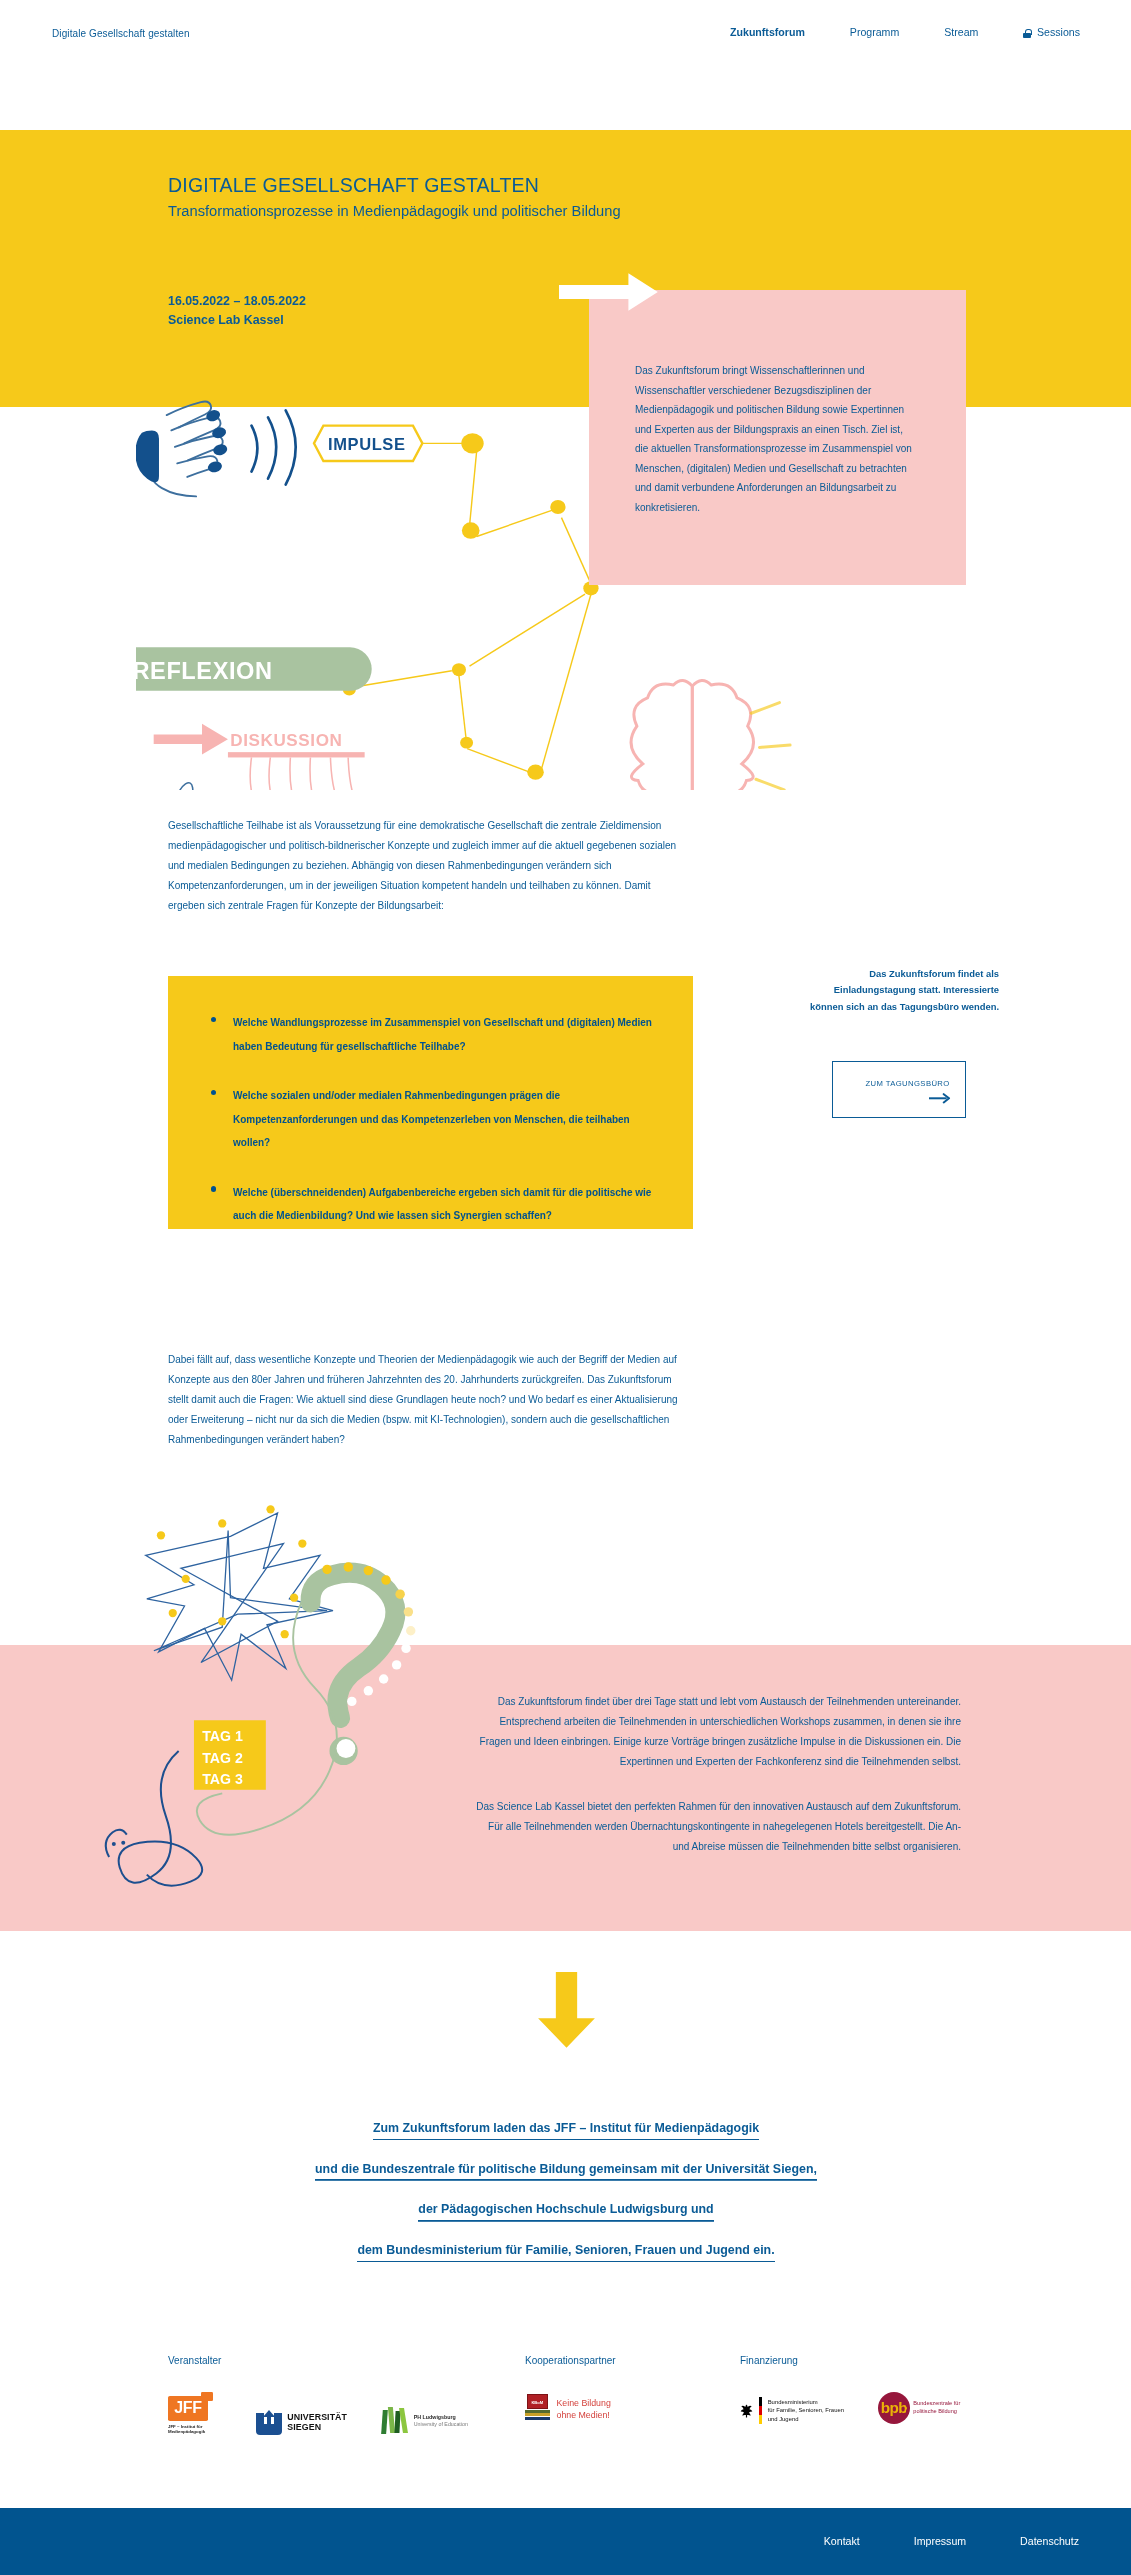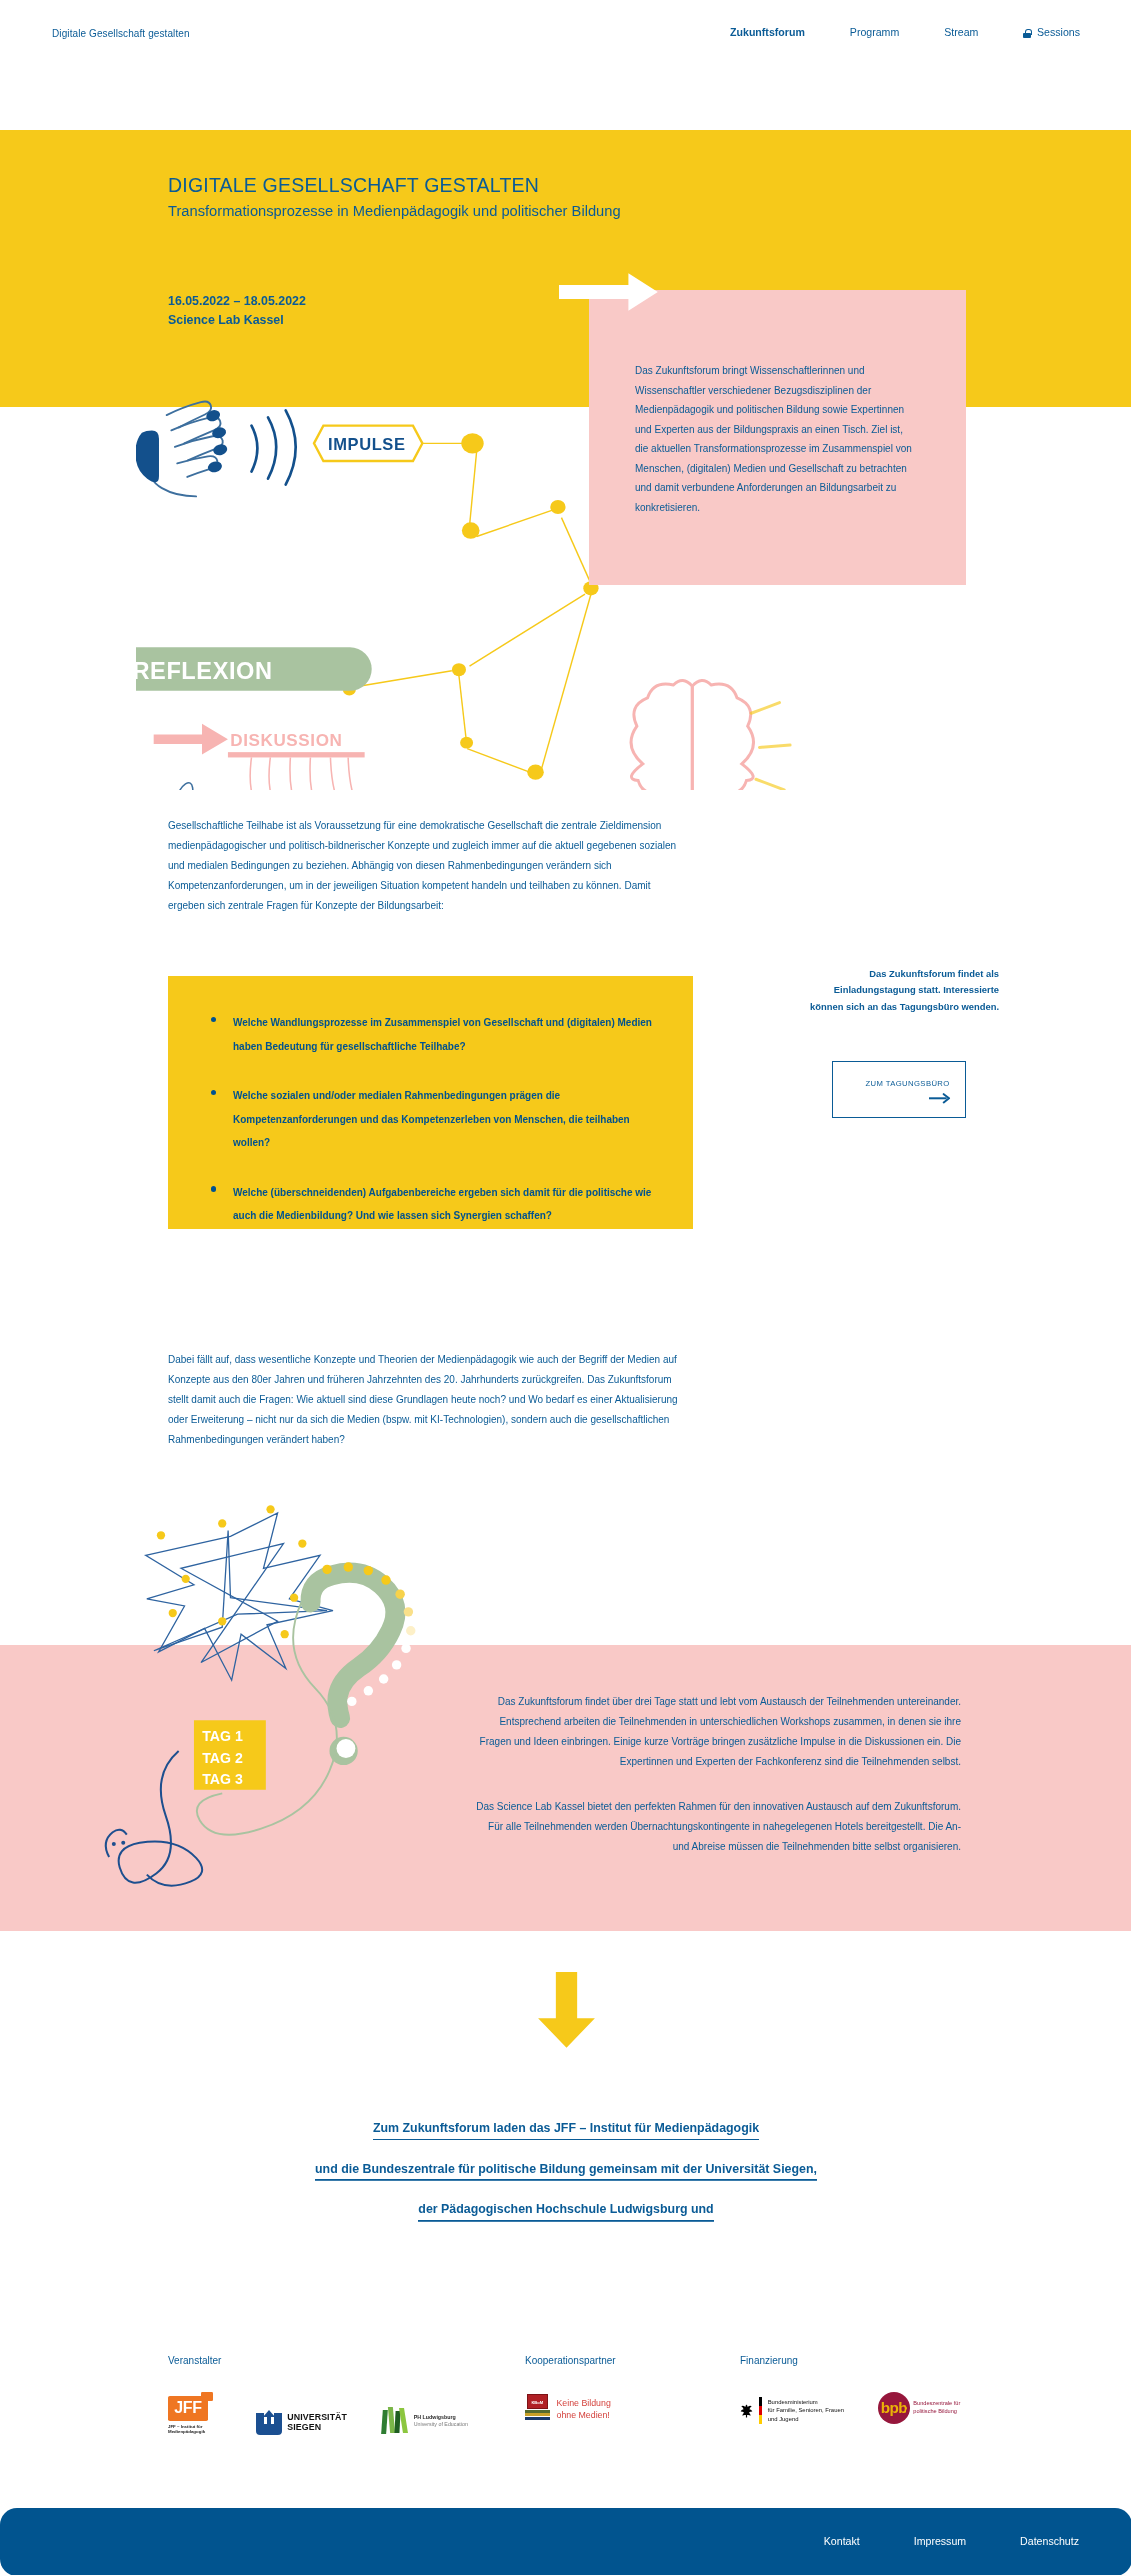--- a/index.html
+++ b/index.html
@@ -243,21 +243,20 @@
     display:flex;align-items:center;justify-content:center;font-family:"Liberation Sans",sans-serif;
   }
   .bpb-dots{display:flex;flex-direction:column;gap:2.9px;margin-left:-8.3px;z-index:2;}
   .bpb-dots i{display:block;width:3.5px;height:3.5px;border-radius:50%;background:#96173c;}
   .bpb-text{font-size:5.6px;color:#96173c;line-height:1.4;}
 
   
   .footer-bar{
     position:absolute;left:0;top:2508px;width:1132px;height:68px;
     background:#01548f;
-    border-radius:17px;
   }
   .footer-links{
     position:absolute;right:53px;top:27px;display:flex;gap:54px;
   }
   .footer-link{font-size:10.6px;color:#fff;cursor:pointer;white-space:nowrap;}
 </style>
 </head>
 <body>
 
 <div class="page">
@@ -482,20 +481,21 @@
   </svg>
 
   <svg class="down-arrow" viewBox="0 0 120 130">
     <path d="M42 0 H78 V78 H108 L60 128 L12 78 H42 Z" fill="#f6c91a"></path>
   </svg>
 
   <div class="closing">
     <div class="closing-line"><span>Zum Zukunftsforum laden das JFF – Institut für Medienpädagogik</span></div>
     <div class="closing-line"><span>und die Bundeszentrale für politische Bildung gemeinsam mit der Universität Siegen,</span></div>
     <div class="closing-line"><span>der Pädagogischen Hochschule Ludwigsburg und</span></div>
+    <div class="closing-line"><span>dem Bundesministerium für Familie, Senioren, Frauen und Jugend ein.</span></div>
   </div>
 
   <div class="logos">
 
     <div class="logo-group" id="g-veranstalter">
       <div class="logo-heading">Veranstalter</div>
       <div class="logo-row">
 
         <div class="jff">
           <div class="jff-mark">

